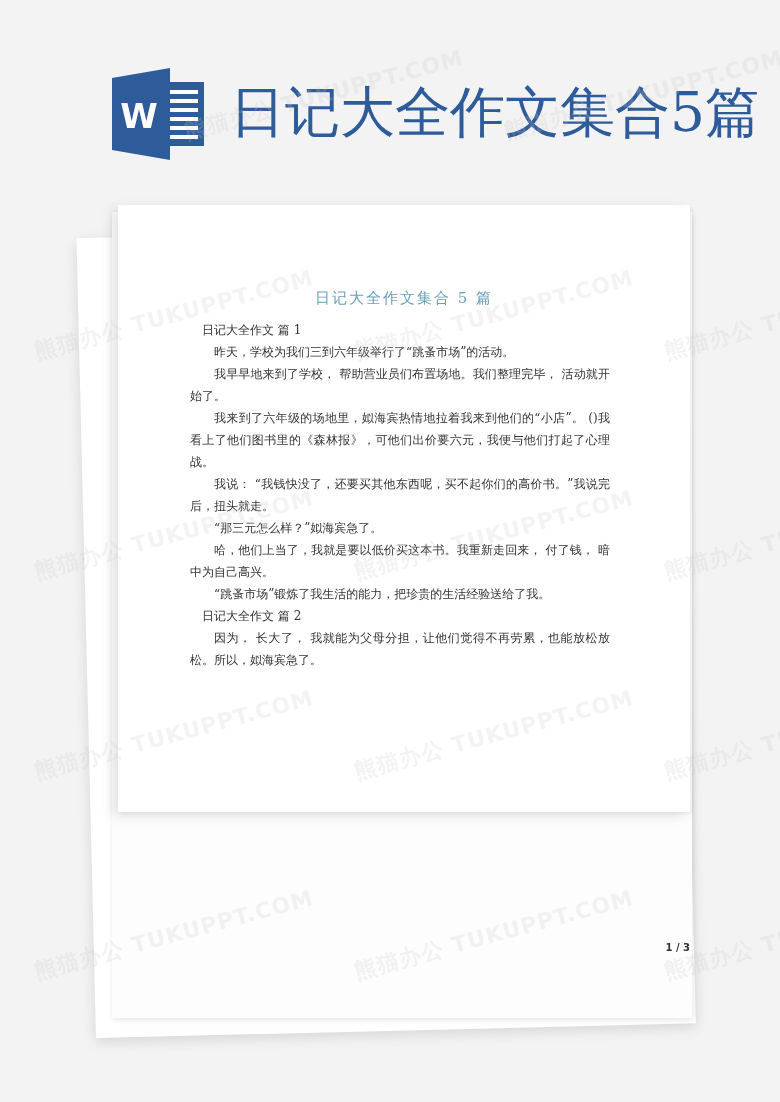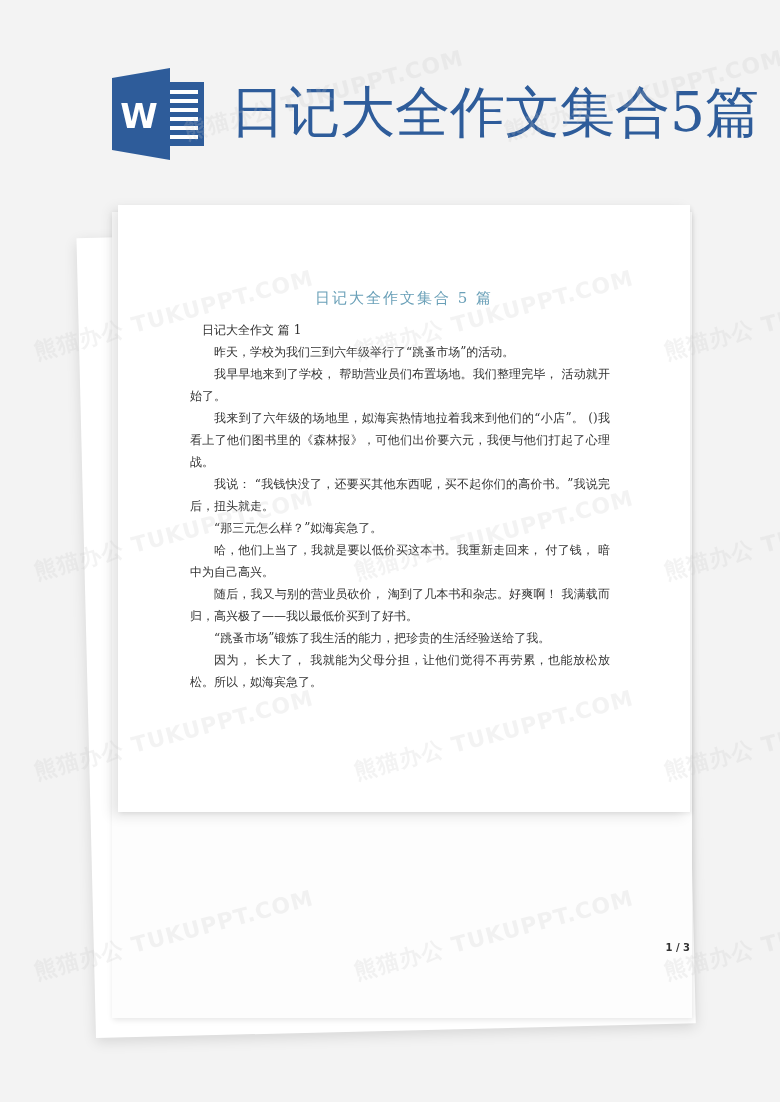--- a/index.html
+++ b/index.html
@@ -141,23 +141,23 @@
   <div class="doc-title">日记大全作文集合 5 篇</div>
 
   <div class="content">
     <p class="heading">日记大全作文  篇 1</p>
     <p class="indent">昨天，学校为我们三到六年级举行了“跳蚤市场”的活动。</p>
     <p class="indent">我早早地来到了学校， 帮助营业员们布置场地。我们整理完毕， 活动就开始了。</p>
     <p class="indent">我来到了六年级的场地里，姒海宾热情地拉着我来到他们的“小店”。 ()我看上了他们图书里的《森林报》，可他们出价要六元，我便与他们打起了心理战。</p>
     <p class="indent">我说： “我钱快没了，还要买其他东西呢，买不起你们的高价书。”我说完后，扭头就走。</p>
     <p class="indent">“那三元怎么样？”姒海宾急了。</p>
     <p class="indent">哈，他们上当了，我就是要以低价买这本书。我重新走回来， 付了钱， 暗中为自己高兴。</p>
-    <p class="indent">随后，我又与别的营业员砍价， 淘到了几本书和杂志。好爽啊！ 我满载而归，高兴极了——我以最低价买到了好书。</p>
     <p class="indent">“跳蚤市场”锻炼了我生活的能力，把珍贵的生活经验送给了我。</p>
 
+    <p class="heading">日记大全作文  篇 2</p>
 
     <p class="indent">因为， 长大了， 我就能为父母分担，让他们觉得不再劳累，也能放松放松。所以，姒海宾急了。</p>
   </div>
 
   <div class="page-num">1 / 3</div>
 </div>
 
 <div class="wm" style="left:30px;top:300px;">熊猫办公 TUKUPPT.COM</div>
 <div class="wm" style="left:350px;top:300px;">熊猫办公 TUKUPPT.COM</div>
 <div class="wm" style="left:660px;top:300px;">熊猫办公 TUKUPPT.COM</div>

